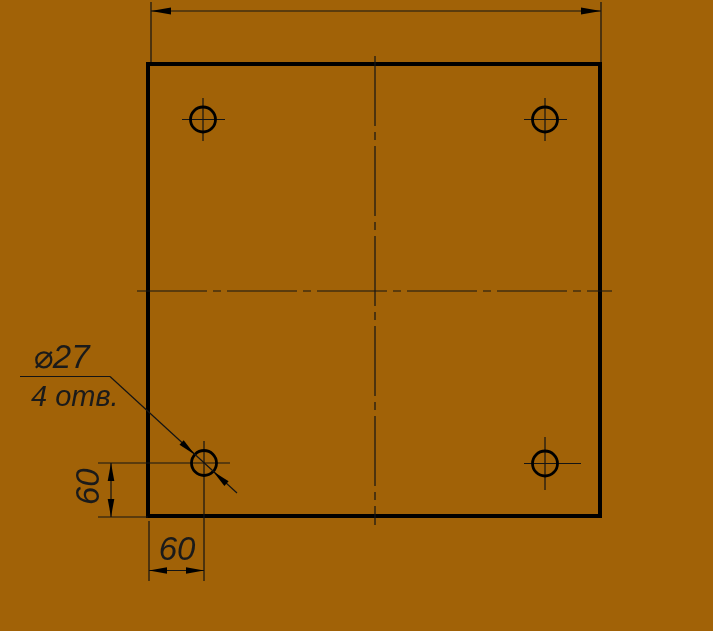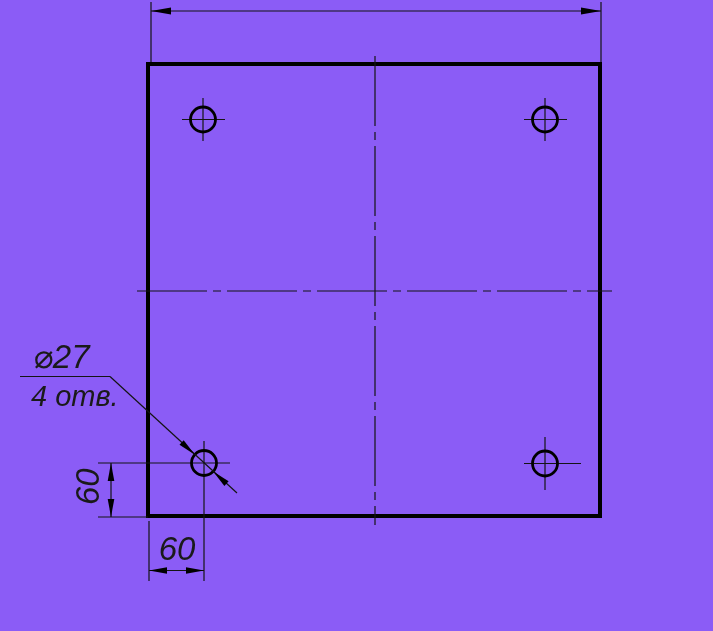--- a/index.html
+++ b/index.html
@@ -4,21 +4,21 @@
 <style>
   html, body {
     margin: 0;
     padding: 0;
     background: #ffffff;
   }
   .drawing-canvas {
     position: relative;
     width: 713px;
     height: 631px;
-    background: #8b5cf6;
+    background: #a16207;
     overflow: hidden;
   }
   svg { display: block; }
   .thick { stroke: #000000; stroke-width: 4; fill: none; }
   .thin { stroke: #141414; stroke-width: 1.2; fill: none; }
   .hole { stroke: #000000; stroke-width: 2.8; fill: none; }
   .centerline {
     stroke: #141414; stroke-width: 1.2; fill: none;
     stroke-dasharray: 70 6 8 6;
   }

